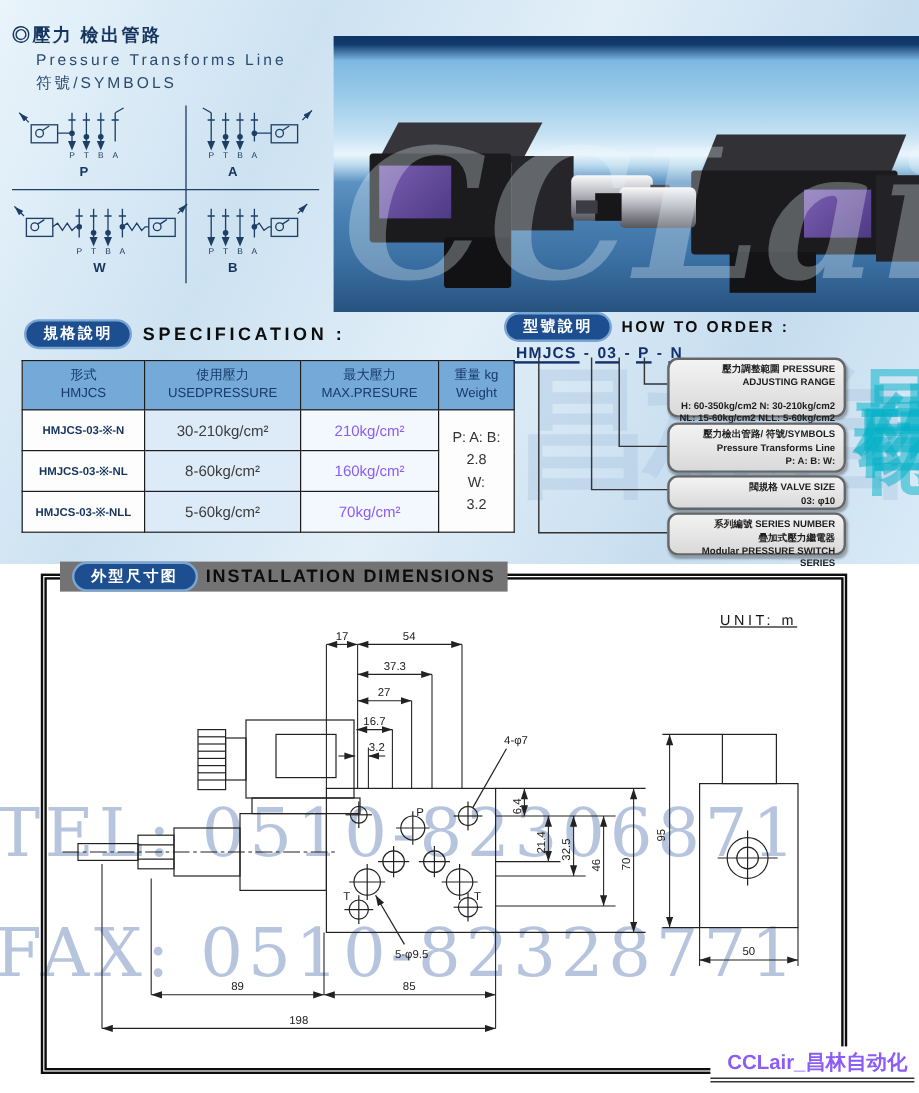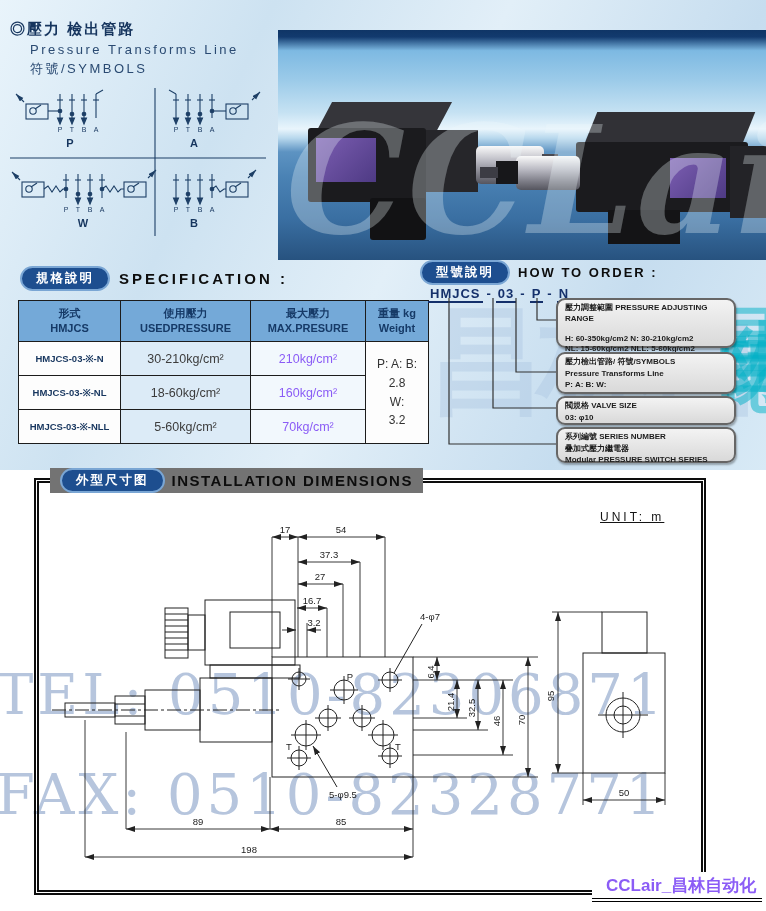--- a/index.html
+++ b/index.html
@@ -33,38 +33,38 @@
   .pv-label{background:linear-gradient(135deg,#7c5eb2,#4e3a84);}
   .pv-cyl{border-radius:5px;background:linear-gradient(180deg,#fafafa,#b9b9c2 40%,#7c7c86 75%,#55555e);}
   
   .badge{display:inline-block;background:#1d4e8f;color:#fff;font-weight:bold;font-size:12.5px;
         padding:2px 14px;border-radius:13px;border:2px solid #7aa6d4;letter-spacing:2px;white-space:nowrap;}
   .sec-head{position:absolute;z-index:3;display:flex;align-items:center;gap:9px;}
   .sec-title{font-weight:bold;font-size:15px;letter-spacing:3px;color:#0d0d0d;white-space:nowrap;}
   
   .spec-table{position:absolute;left:18px;top:300px;z-index:3;border-collapse:collapse;}
   .spec-table th,.spec-table td{border:1.5px solid #1c1c1c;text-align:center;padding:0 3px;}
-  .spec-table th{background:#74a9d8;color:#163a67;font-size:11px;line-height:1.35;height:40px;font-weight:bold;}
+  .spec-table th{background:#74a9d8;color:#163a67;font-size:11px;line-height:1.35;height:40px;font-weight:normal;}
   .c-model{width:95px;background:#fdfdfd;font-weight:bold;font-size:9.5px;color:#16355e;height:33px;}
   .c-used{width:123px;background:#dcebf7;font-size:12.5px;color:#3c3c3c;}
   .c-max{width:108px;background:#f2f8fd;font-size:12.5px;color:#8b5cf6;}
   .c-weight{width:56px;background:#fdfdfd;font-size:12px;color:#333;line-height:1.55;}
   
   .order{position:absolute;left:420px;top:260px;width:346px;height:206px;z-index:3;}
   .order-head{display:flex;align-items:center;gap:8px;}
   .order-head .sec-title{font-size:13px;letter-spacing:2px;}
   .order-code{position:absolute;left:8px;top:26px;font-weight:bold;font-size:13px;color:#14306b;
         letter-spacing:1px;white-space:nowrap;}
   .code-part{border-bottom:2px solid #14306b;padding:0 2px;}
   .code-sep{padding:0 4px;}
   .order-lines{position:absolute;left:0;top:36px;}
-  .ob{position:absolute;left:136px;width:180px;box-sizing:border-box;
+  .ob{position:absolute;left:136px;width:149px;box-sizing:border-box;
         background:linear-gradient(180deg,#f3f3f3,#d9d9d9);border:2px solid #666;border-radius:9px;
         box-shadow:1px 2px 2px rgba(0,0,0,.3);padding:3px 7px;font-size:8px;font-weight:bold;
-        color:#1c1c1c;line-height:1.35;}
+        color:#1c1c1c;line-height:1.35;text-align:right;}
   .ob .t{margin-bottom:1px;}
   .ob1{top:38px;height:50px;} .ob1 .t{margin-bottom:9px;}
   .ob2{top:92px;height:42px;}
   .ob3{top:136px;height:29px;}
   .ob4{top:167px;height:36px;}
   
   .frame{position:absolute;left:34px;top:478px;width:672px;height:417px;box-sizing:border-box;
         border:5px double #0d0d0d;z-index:2;}
   .inst-head{position:absolute;left:50px;top:468px;z-index:5;display:flex;align-items:center;gap:7px;
         background:#737373;padding:0 10px;}
@@ -249,21 +249,21 @@
       <td class="c-max">210kg/cm²</td>
       <td class="c-weight" rowspan="3">
         <span>P: A: B:</span><br>
         <span>2.8</span><br>
         <span>W:</span><br>
         <span>3.2</span>
       </td>
     </tr>
     <tr>
       <td class="c-model">HMJCS-03-※-NL</td>
-      <td class="c-used">18-60kg/cm²</td>
+      <td class="c-used">8-60kg/cm²</td>
       <td class="c-max">160kg/cm²</td>
     </tr>
     <tr>
       <td class="c-model">HMJCS-03-※-NLL</td>
       <td class="c-used">5-60kg/cm²</td>
       <td class="c-max">70kg/cm²</td>
     </tr>
   </tbody>
     </table>
 

